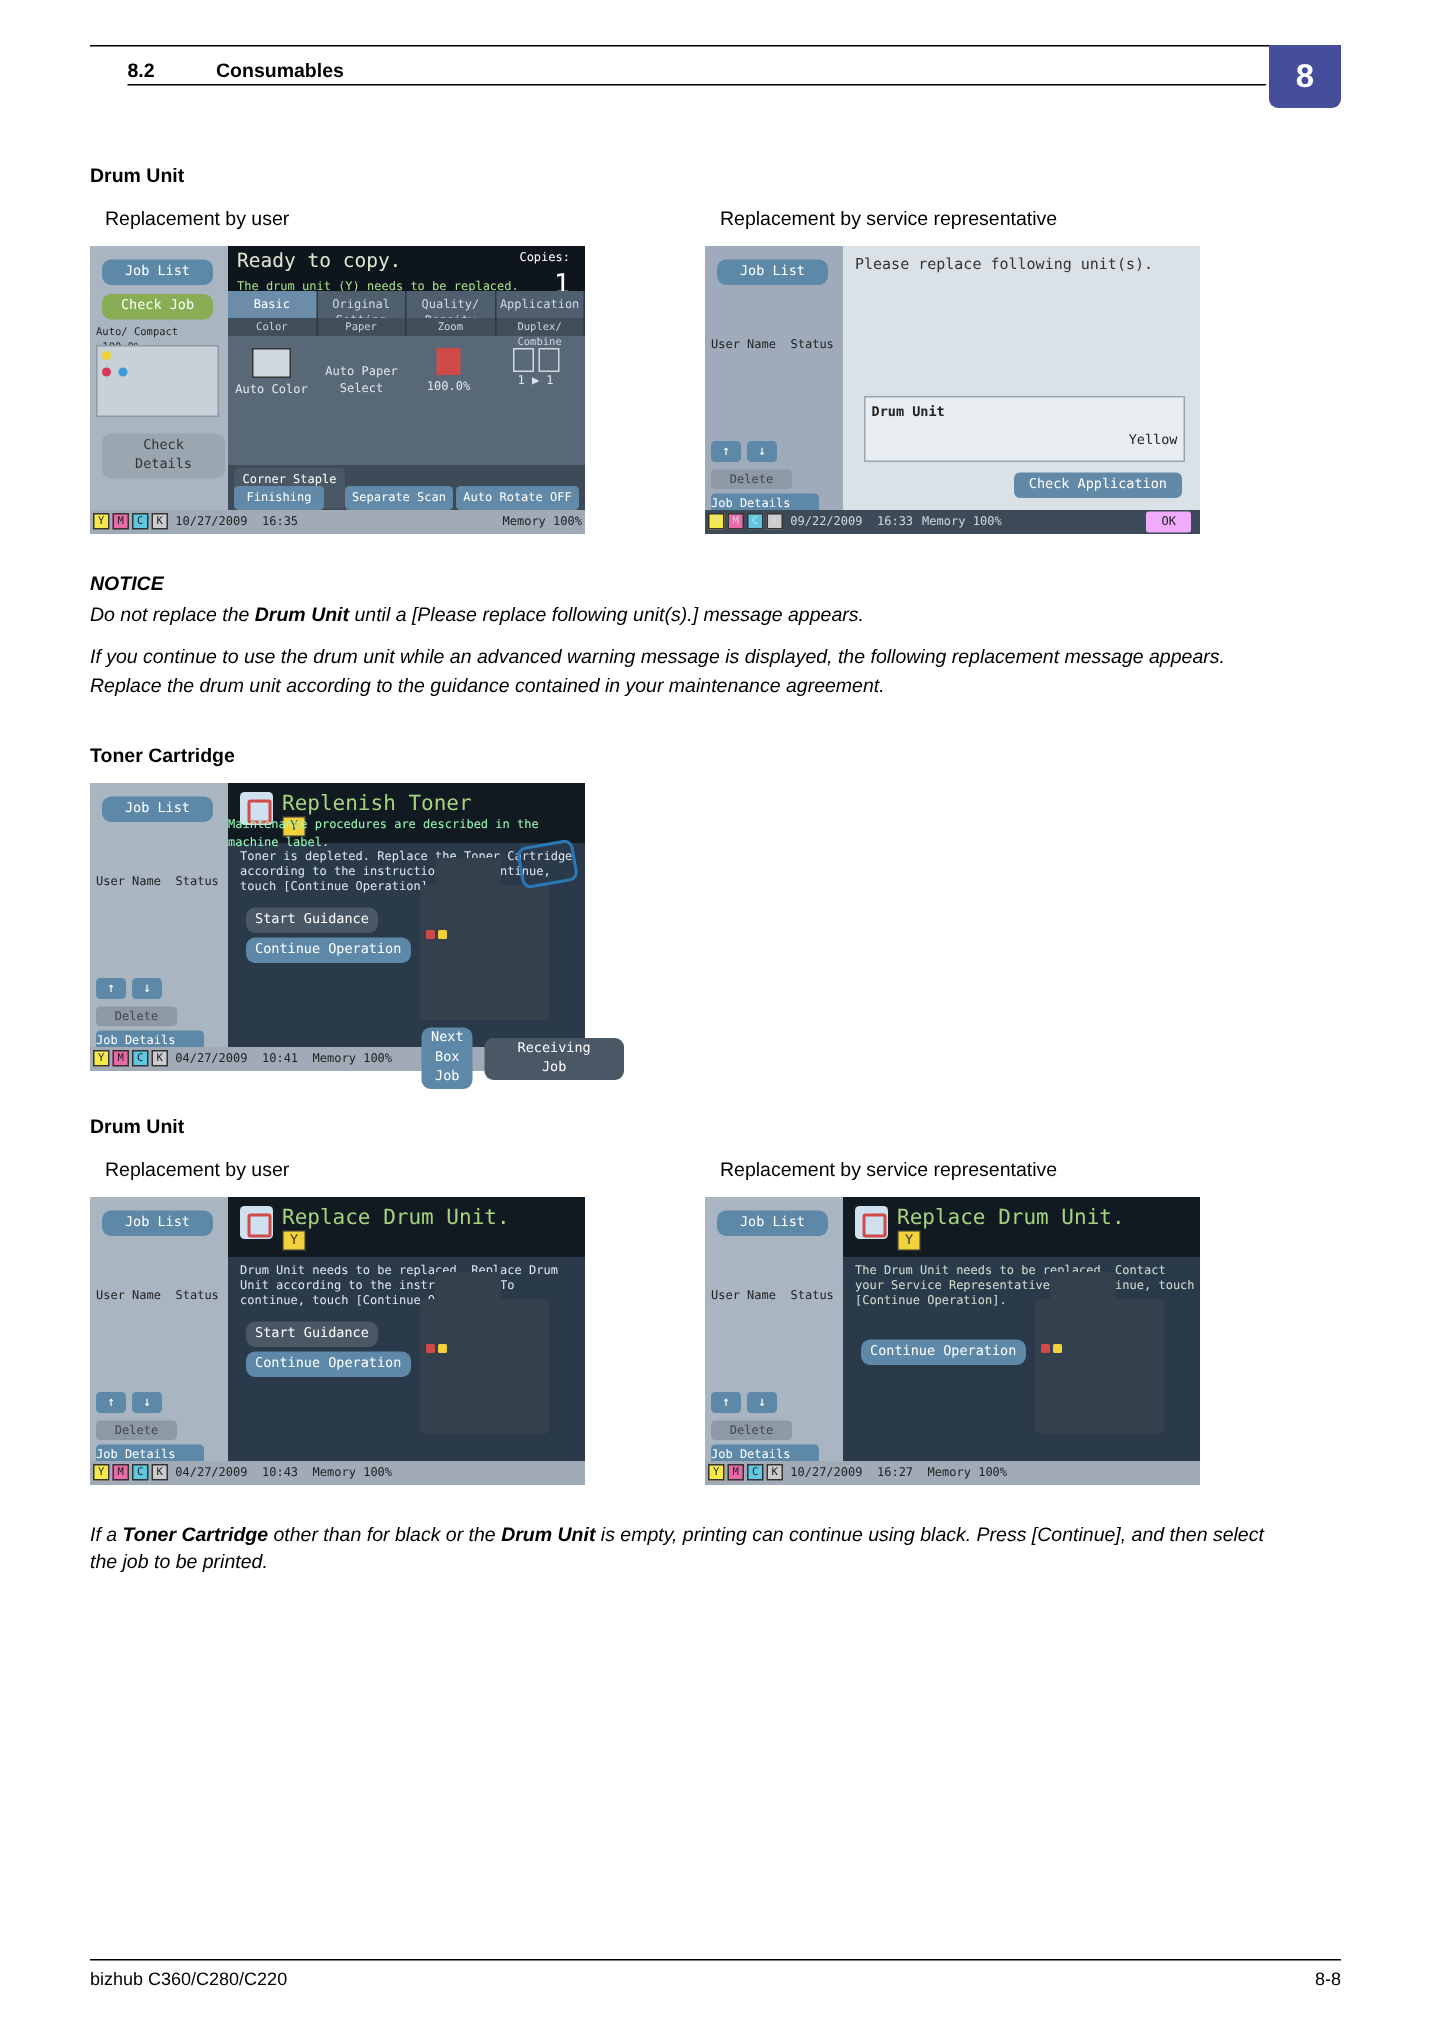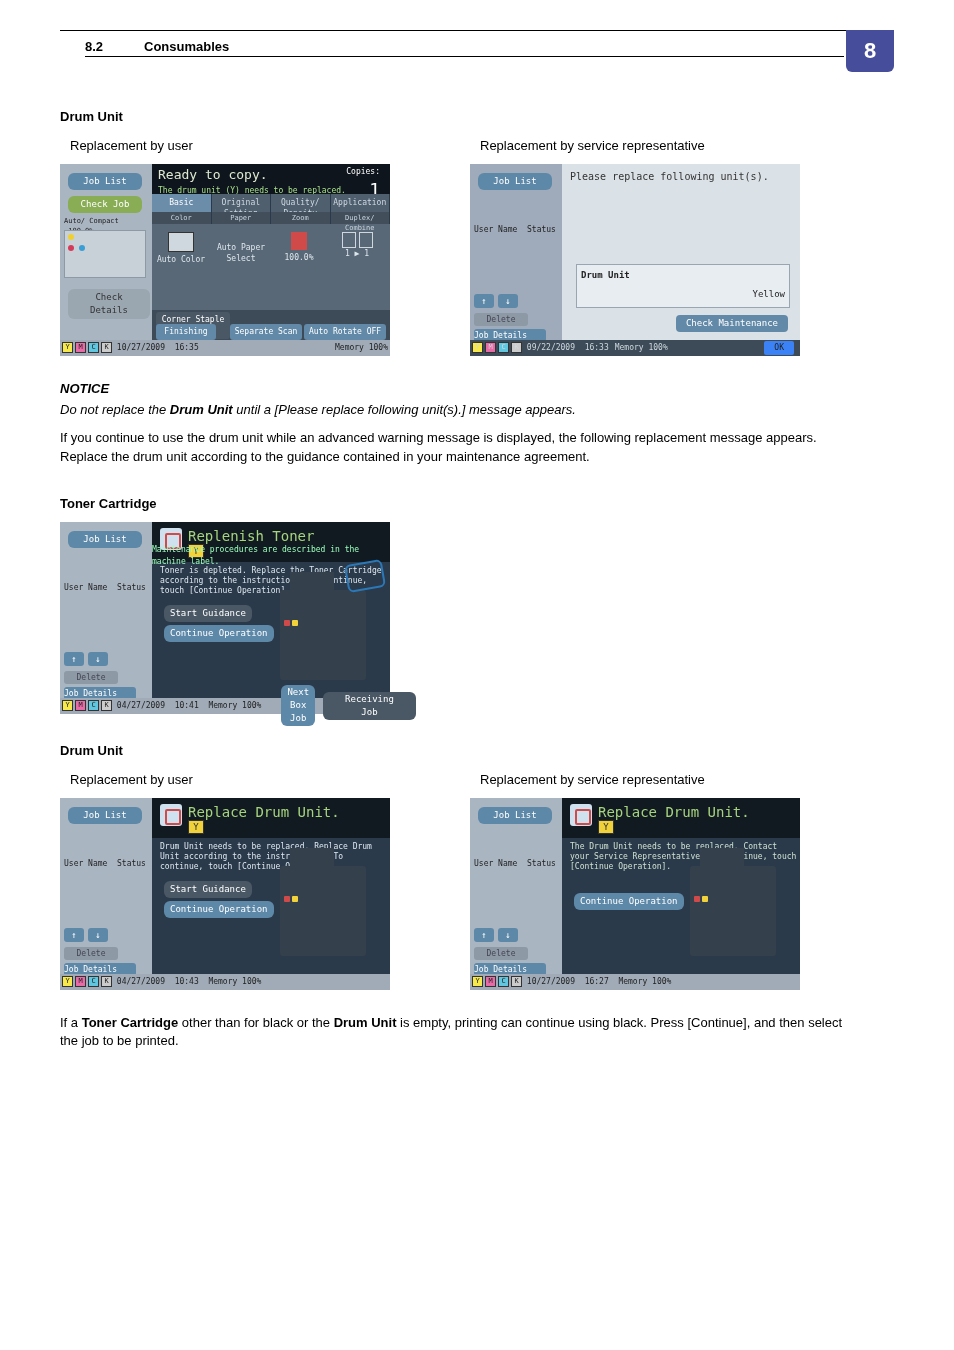--- a/index.html
+++ b/index.html
@@ -47,31 +47,31 @@
   .scr-copy .hdr{position:absolute;left:0;right:0;top:0;height:12px;background:#424f5b;color:#cad5df;font-size:7px;display:flex;}
   .scr-copy .hdr span{flex:1;text-align:center;padding-top:1px;border-right:1px solid #2b3a4a;}
   .tile{position:absolute;width:50px;text-align:center;font-size:8px;color:#dfe7ee;}
   .scr-copy .strip2{position:absolute;left:92px;right:0;bottom:14px;height:32px;background:#3d4b58;}
   .mini-btn{position:absolute;background:#6289a7;color:#fff;font-size:8px;padding:2px 4px;border-radius:3px;text-align:center;}
   .scr-right .msg{position:absolute;left:100px;top:6px;font-size:10px;color:#333;}
   .scr-right{width:330px;height:192px;background:#dbe2e7;color:#222;}
   .scr-right .side-col{background:#9fabba;}
   .scr-right .unit-box{position:absolute;left:106px;top:100px;right:10px;bottom:48px;border:1px solid #99a5b0;background:#e8edf1;font-size:9px;padding:4px;}
   .check-btn{position:absolute;right:12px;bottom:24px;background:#6289a7;color:#fff;font-size:9px;padding:2px 10px;border-radius:4px;}
-  .ok-btn{position:absolute;right:6px;bottom:1px;background:#3b82f6;color:#222;font-size:8px;padding:1px 10px;border-radius:2px;}
+  .ok-btn{position:absolute;right:6px;bottom:1px;background:#f0abfc;color:#222;font-size:8px;padding:1px 10px;border-radius:2px;}
   .side-top{position:absolute;left:4px;top:6px;}
   .side-mid{position:absolute;left:4px;top:60px;font-size:8px;color:#222;}
   .arrows{position:absolute;left:4px;bottom:48px;display:flex;gap:4px;}
   .arrows span{width:20px;height:14px;background:#5d88a8;border-radius:3px;color:#fff;font-size:9px;text-align:center;line-height:14px;}
   .side-del{position:absolute;left:4px;bottom:30px;width:54px;height:13px;background:#8d99a5;color:#445;font-size:8px;text-align:center;line-height:13px;border-radius:3px;}
   .side-jd{position:absolute;left:4px;bottom:14px;width:72px;height:13px;background:#5d88a8;color:#fff;font-size:8px;text-align:left;line-height:13px;border-radius:3px;}
   .notice{font-style:italic;font-weight:bold;margin-top:24px;margin-bottom:2px;}
   .notice-line{font-style:italic;margin-bottom:10px;}
   .notice-line b{font-style:italic;}
-  p{margin:0 0 8px 0;}
+  p{margin:0 0 8px 0;font-style:italic;}
   .footer{position:absolute;left:60px;right:60px;bottom:22px;border-top:1px solid #000;display:flex;justify-content:space-between;font-size:12px;padding-top:4px;}
 </style>
 </head>
 <body>
 
 <div class="page">
   <div class="top-line"></div>
   <div class="sect-num">8.2</div>
   <div class="sect-title">Consumables</div>
   <div class="sect-line"></div>
@@ -172,21 +172,21 @@
                 <span>↓</span>
               </div>
             <div class="side-del">Delete</div>
             <div class="side-jd">Job Details</div>
           </div>
           <div class="msg">Please replace following unit(s).</div>
           <div class="unit-box">
             <div style="font-weight:bold">Drum Unit</div>
             <div style="text-align:right;margin-top:6px;">Yellow</div>
           </div>
-          <div class="check-btn">Check Maintenance</div>
+          <div class="check-btn">Check Application</div>
           <div class="bar-bot" style="background:#3d4b58;color:#cfd8df;">
             <span class="ymck">
                 <span class="y">Y</span>
                 <span class="m">M</span>
                 <span class="c">C</span>
                 <span class="k">K</span>
               </span>
             &nbsp;<span>09/22/2009</span>&nbsp;&nbsp;<span>16:33</span>
             <span style="margin-left:6px;"><span>Memory</span>&nbsp;<span>100%</span></span>
             <span class="ok-btn">OK</span>
@@ -320,13 +320,17 @@
           </div>
         </div>
       </div>
     </div>
 
     <p style="margin-top:24px;">
       <span>If a </span><b>Toner Cartridge</b><span> other than for black or the </span><b>Drum Unit</b><span> is empty, printing can continue using black. Press [Continue], and then select the job to be printed.</span>
     </p>
   </div>
 
+  <div class="footer">
+    <span>bizhub C360/C280/C220</span>
+    <span>8-8</span>
+  </div>
 </div>
 
 </body></html>

